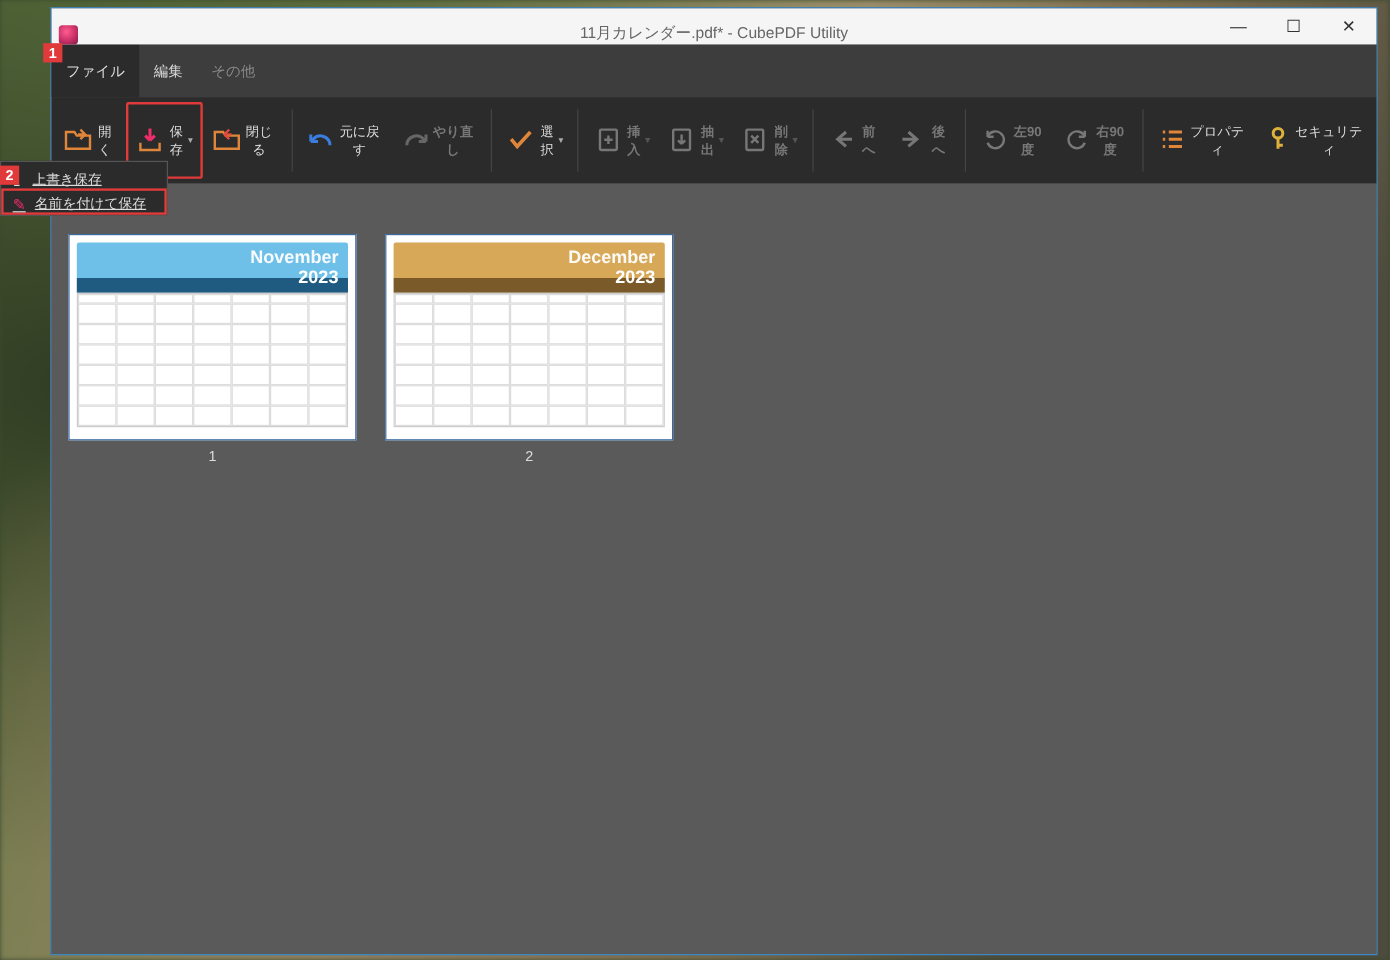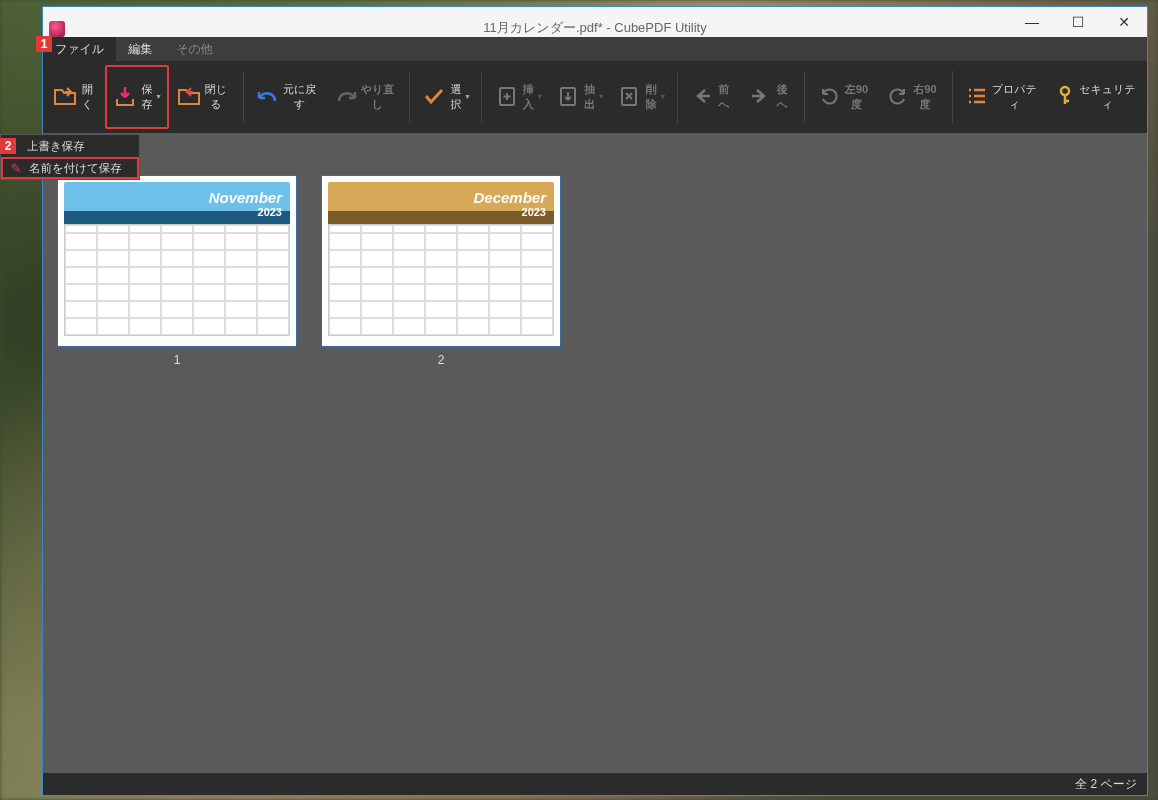--- a/index.html
+++ b/index.html
@@ -64,21 +64,21 @@
   .window-controls div {
     width: 46px;
     height: 30px;
     display: flex;
     align-items: center;
     justify-content: center;
     color: #333;
     font-size: 14px;
   }
   .menu-bar {
-    height: 24px;
+    height: 44px;
     background: #3d3d3d;
     display: flex;
     align-items: stretch;
   }
   .menu-item {
     padding: 0 12px;
     display: flex;
     align-items: center;
     color: #ddd;
     font-size: 12px;
@@ -125,26 +125,27 @@
     position:absolute;
     left: 0px;
     top: 134px;
     width: 140px;
     background: #2b2b2b;
     border: 1px solid #555;
     z-index: 10;
   }
   .dropdown-row {
     display:flex;
-    align-items:center;
+    align-items:flex-end;
     height:22px;
     padding:0 6px;
     color:#ddd;
     font-size:11.5px;
     gap:6px;
+    text-decoration:underline;
   }
   .dropdown-row .di {
     width:14px;height:14px;display:flex;align-items:center;justify-content:center;font-size:13px;
   }
   .dropdown-row.hl { border:2px solid #e03a3a; }
   .content {
     flex:1;
     background:#5a5a5a;
     position:relative;
     overflow:hidden;
@@ -168,22 +169,22 @@
     border-radius:2px 2px 0 0;
     display:flex;
     flex-direction:column;
     align-items:flex-end;
     justify-content:center;
     padding-right:8px;
     color:#fff;
   }
   .cal-head.nov { background:linear-gradient(#6fc0e8,#6fc0e8 70%,#1f5b80 70%); }
   .cal-head.dec { background:linear-gradient(#d6a858,#d6a858 70%,#7a5a28 70%); }
-  .cal-head .m { font-size:15px; font-weight:bold; opacity:.95;font-style:italic; }
-  .cal-head .y { font-size:11px; font-weight:bold; }
+  .cal-head .m { font-size:15px; font-weight:bold; opacity:.95; }
+  .cal-head .y { font-size:15px; font-weight:bold; }
   .cal-grid {
     display:grid;
     grid-template-columns: repeat(7,1fr);
     grid-template-rows: 8px repeat(6, 1fr);
     height: 112px;
     border:1px solid #ccc;
   }
   .cal-grid div {
     border:0.5px solid #ddd;
   }
@@ -523,23 +524,20 @@
               <div></div>
               <div></div>
               <div></div>
           </div>
         </div>
         <div class="thumb-num">2</div>
       </div>
     </div>
   </div>
 
-  <div class="status-bar">
-    <span>全 2 ページ</span>
-  </div>
 
 </div>
 
 <div class="dropdown">
   <div class="dropdown-row">
     <span class="di" style="color:#ef2d6b">⭳</span>
     <span>上書き保存</span>
   </div>
   <div class="dropdown-row hl">
     <span class="di" style="color:#ef2d6b">✎</span>

